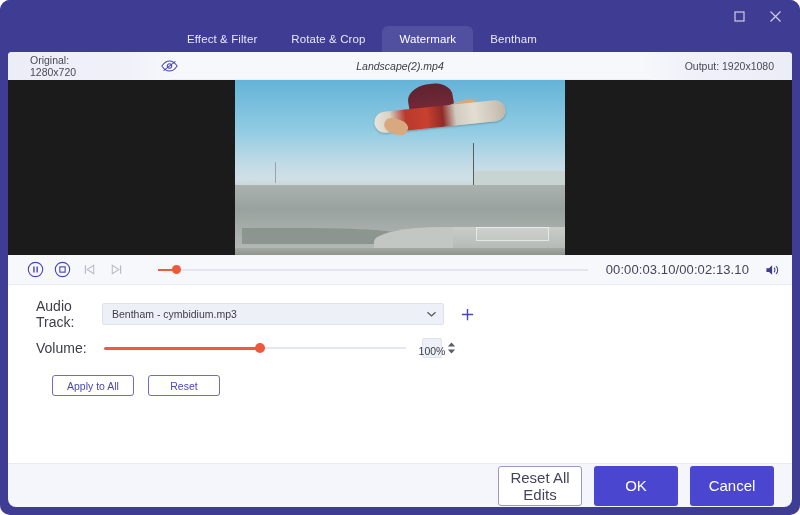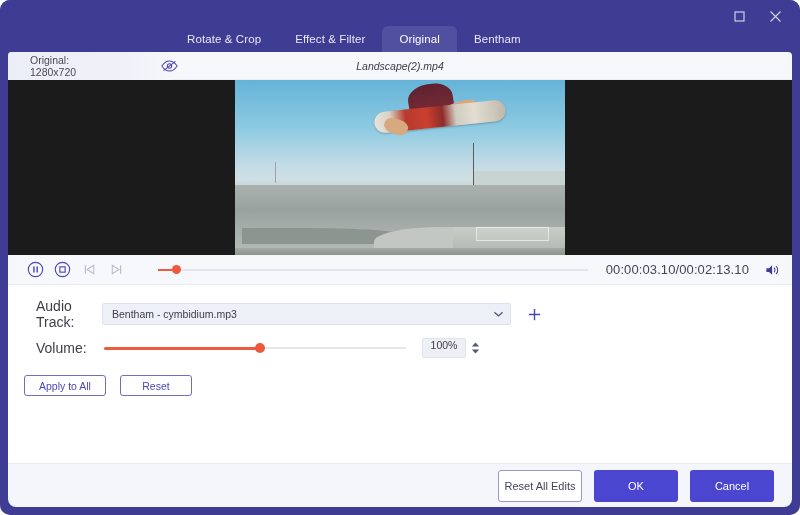--- a/index.html
+++ b/index.html
@@ -272,21 +272,21 @@
     margin-bottom: 8px;
     padding-left: 28px;
   }
   .row-label {
     width: 66px;
     font-size: 14px;
     color: #3d3d48;
   }
   .select {
     position: relative;
-    width: 409px; height: 22px;
+    width: 342px; height: 22px;
     background: #eef0f7;
     border: 1px solid #dfe2ec;
     border-radius: 2px;
     display: flex; align-items: center;
     padding: 0 22px 0 9px;
     font-size: 10.5px;
     color: #3d3d48;
   }
   .select .caret {
     position: absolute; right: 7px; top: 50%;
@@ -317,40 +317,40 @@
     border-radius: 2px;
   }
   .sl-handle {
     position: absolute; top: 3px;
     width: 10px; height: 10px; border-radius: 50%;
     background: #f0583b;
   }
 
   .numfield {
     margin-left: 16px;
-    width: 44px; height: 20px;
+    width: 20px; height: 20px;
     background: #eef0f7;
     border: 1px solid #e0e3ec;
     border-radius: 2px;
-    display: flex; align-items: flex-start; justify-content: center;
+    display: flex; align-items: flex-end; justify-content: center;
     font-size: 10.5px;
     color: #3d3d48;
   }
   .numfield.left { justify-content: flex-start; padding-left: 7px; }
   .stepper {
     margin-left: 5px;
     display: flex; flex-direction: column; gap: 2px;
     color: #5a5a74;
   }
   .stepper div { line-height: 0; }
   .unit { margin-left: 8px; font-size: 10.5px; color: #3d3d48; }
 
   .btn-row {
     display: flex; gap: 14px;
-    padding-left: 16px;
+    padding-left: 44px;
     margin-top: 14px;
   }
   .obtn {
     height: 21px;
     min-width: 72px;
     padding: 0 14px;
     border: 1px solid #6f6dbd;
     border-radius: 3px;
     background: #ffffff;
     color: #4a46b8;
@@ -364,23 +364,23 @@
   .footer {
     position: absolute; left: 0; bottom: 0;
     width: 784px; height: 44px;
     background: #f5f6fb;
     border-top: 1px solid #e9ebf2;
     display: flex; align-items: center; justify-content: flex-end;
     gap: 12px;
     padding-right: 18px;
   }
   .fbtn {
-    height: 32px;
+    height: 40px;
     border-radius: 3px;
-    font-size: 11px;
+    font-size: 15px;
     display: flex; align-items: center; justify-content: center;
     font-family: "Liberation Sans", sans-serif;
     cursor: pointer;
   }
   .fbtn.outline {
     width: 84px;
     border: 1px solid #9a98c9;
     background: #ffffff;
     color: #44445a;
   }
@@ -405,41 +405,44 @@
         </svg>
       </div>
       <div class="win-btn">
         <svg width="13" height="13" viewBox="0 0 13 13">
           <path d="M1.5 1.5 L11.5 11.5 M11.5 1.5 L1.5 11.5" stroke="currentColor" stroke-width="1.2" fill="none"></path>
         </svg>
       </div>
     </div>
 
     <div class="tabs">
+      <div class="tab">Effect &amp; Filter</div>
       <div class="tab">Rotate &amp; Crop</div>
-      <div class="tab">Effect &amp; Filter</div>
-      <div class="tab hover">Original</div>
+      <div class="tab hover">Watermark</div>
       <div class="tab">Bentham</div>
     </div>
   </div>
 
   <div class="content">
 
     <div class="infobar">
       <div class="info-chip info-left">
         <span>Original: 1280x720</span>
         <span class="eye-icon">
           <svg width="17" height="12" viewBox="0 0 20 14">
             <path d="M1 7 C4 2.5 7 1 10 1 C13 1 16 2.5 19 7 C16 11.5 13 13 10 13 C7 13 4 11.5 1 7 Z" fill="none" stroke="currentColor" stroke-width="1.2"></path>
             <circle cx="10" cy="7" r="2.6" fill="none" stroke="currentColor" stroke-width="1.2"></circle>
             <path d="M3 12.5 L17 1.5" stroke="currentColor" stroke-width="1.2"></path>
           </svg>
         </span>
       </div>
       <div class="info-chip info-center">Landscape(2).mp4</div>
+      <div class="info-chip info-right">
+        <span>Output: 1920x1080</span>
+      </div>
     </div>
 
     <div class="preview">
       <div class="video-frame">
         <div class="sky"></div>
         <div class="horizon-band"></div>
         <div class="bldg-right"></div>
         <div class="greenery"></div>
         <div class="lamp"></div>
         <div class="pole"></div>

